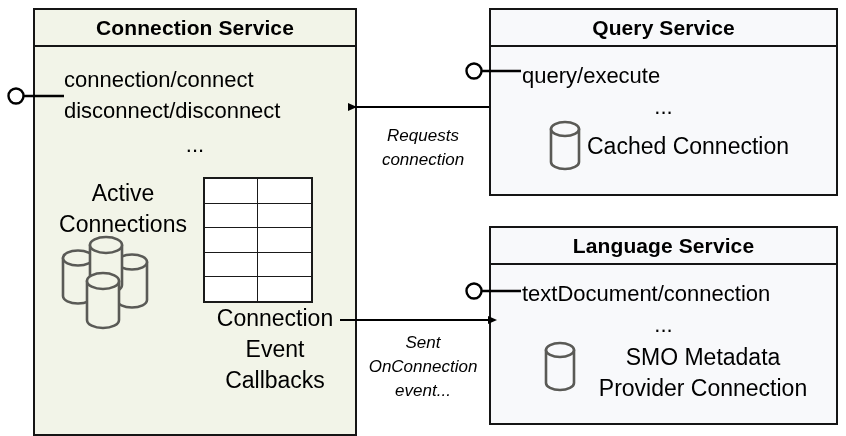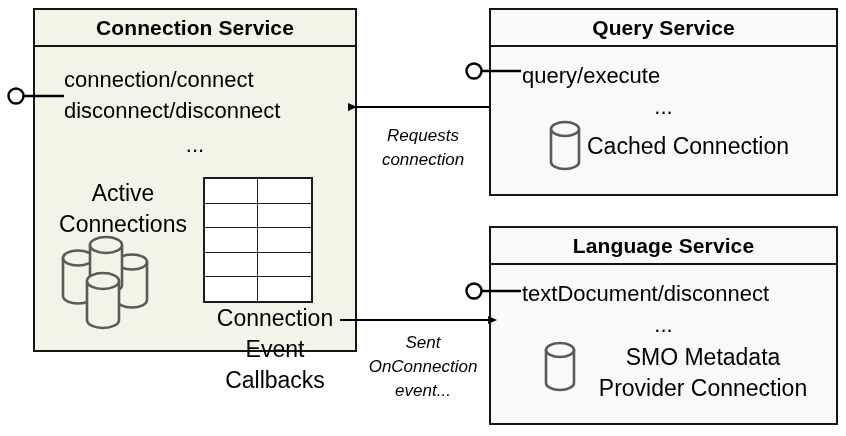--- a/index.html
+++ b/index.html
@@ -44,21 +44,21 @@
              display:grid;grid-template-columns:1fr 1fr;}
   .tablegrid i{display:block;border-right:1px solid #1a1a1a;border-bottom:1px solid #1a1a1a;box-sizing:border-box;}
   .tablegrid i.nr{border-right:none;}
   .tablegrid i.nb{border-bottom:none;}
 </style>
 </head>
 <body>
 
 <div class="stage">
 
-  <div class="box cs" style="left:33px;top:8px;width:324px;height:344px;">
+  <div class="box cs" style="left:33px;top:8px;width:324px;height:428px;">
     <div class="box-header" style="height:37px;font-size:21px;">
       <span>Connection Service</span>
     </div>
 
     <div class="box-body">
       <div class="api-line" style="left:29px;top:57px;font-size:22px;">connection/connect</div>
       <div class="api-line" style="left:29px;top:88px;font-size:22px;">disconnect/disconnect</div>
       <div class="ellipsis" style="left:0;right:0;top:122px;font-size:22px;">...</div>
 
       <div class="txt center" style="left:5px;width:166px;top:170px;font-size:23px;">Active</div>
@@ -92,21 +92,21 @@
       <div class="ellipsis" style="left:0;right:0;top:84px;font-size:22px;">...</div>
       <div class="txt" style="left:96px;top:123px;font-size:23px;">Cached Connection</div>
     </div>
   </div>
 
   <div class="box plain" style="left:489px;top:226px;width:349px;height:199px;">
     <div class="box-header" style="height:37px;font-size:21px;">
       <span>Language Service</span>
     </div>
     <div class="box-body">
-      <div class="api-line" style="left:31px;top:53px;font-size:22px;">textDocument/disconnect</div>
+      <div class="api-line" style="left:31px;top:53px;font-size:22px;">textDocument/connection</div>
       <div class="ellipsis" style="left:0;right:0;top:84px;font-size:22px;">...</div>
       <div class="txt center" style="left:86px;width:252px;top:116px;font-size:23px;">SMO Metadata</div>
       <div class="txt center" style="left:86px;width:252px;top:147px;font-size:23px;">Provider Connection</div>
     </div>
   </div>
 
   <div class="txt center italic" style="left:357px;width:132px;top:126px;font-size:17px;">Requests</div>
   <div class="txt center italic" style="left:357px;width:132px;top:150px;font-size:17px;">connection</div>
 
   <div class="txt center italic" style="left:357px;width:132px;top:333px;font-size:17px;">Sent</div>

